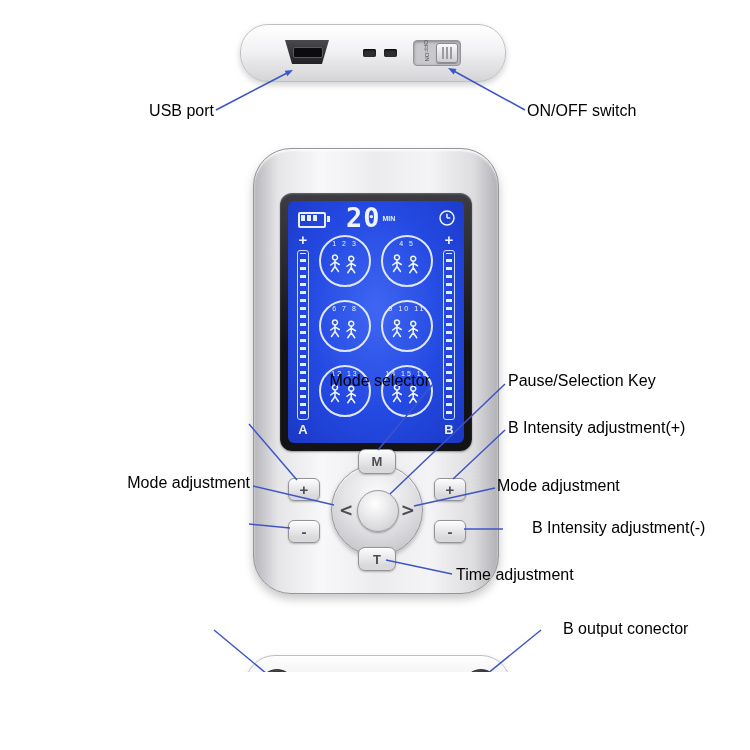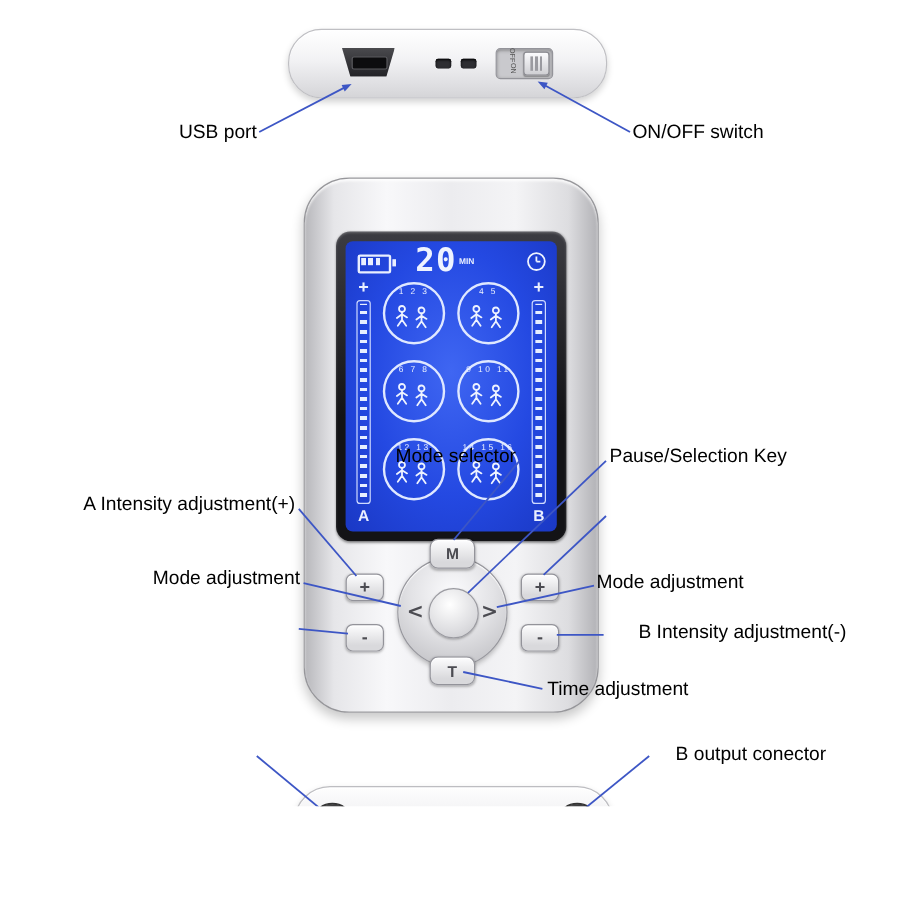--- a/index.html
+++ b/index.html
@@ -248,21 +248,21 @@
     </div>
     <div class="btn t-btn">T</div>
     <div class="btn side a-plus">+</div>
     <div class="btn side a-minus">-</div>
     <div class="btn side b-plus">+</div>
     <div class="btn side b-minus">-</div>
   </div>
 
   <div class="lbl lbl-pause">Pause/Selection Key</div>
   <div class="lbl r lbl-modesel">Mode selector</div>
-  <div class="lbl r lbl-aplus">A Intensity adjustment(+)</div>
+  <div class="lbl lbl-bplus">B Intensity adjustment(+)</div>
   <div class="lbl r lbl-model">Mode adjustment</div>
   <div class="lbl lbl-moder">Mode adjustment</div>
   <div class="lbl lbl-bminus">B Intensity adjustment(-)</div>
   <div class="lbl lbl-time">Time adjustment</div>
   <div class="lbl lbl-bout">B output conector</div>
 
   <div class="bottom-pill">
     <div class="jack jack-a">
       <div class="jack-in"></div>
       <div class="jack-dot"></div>

